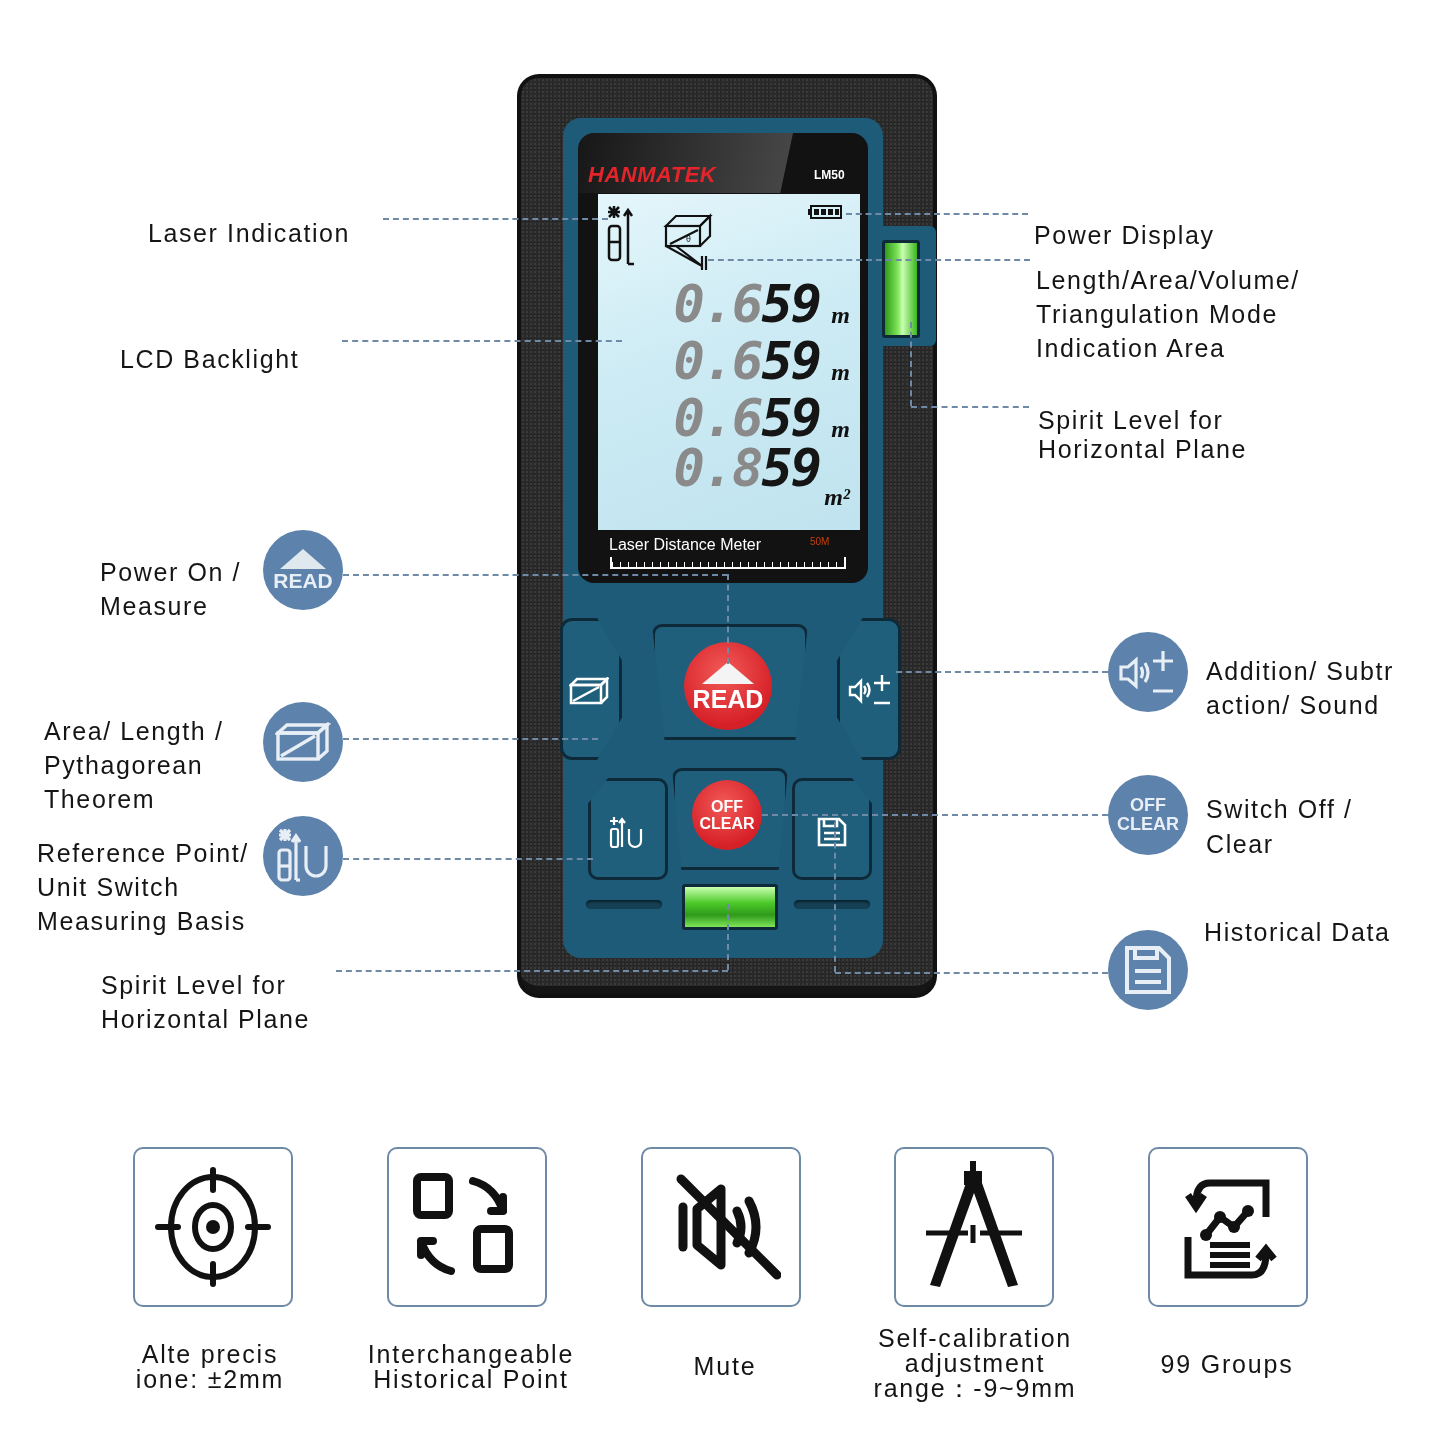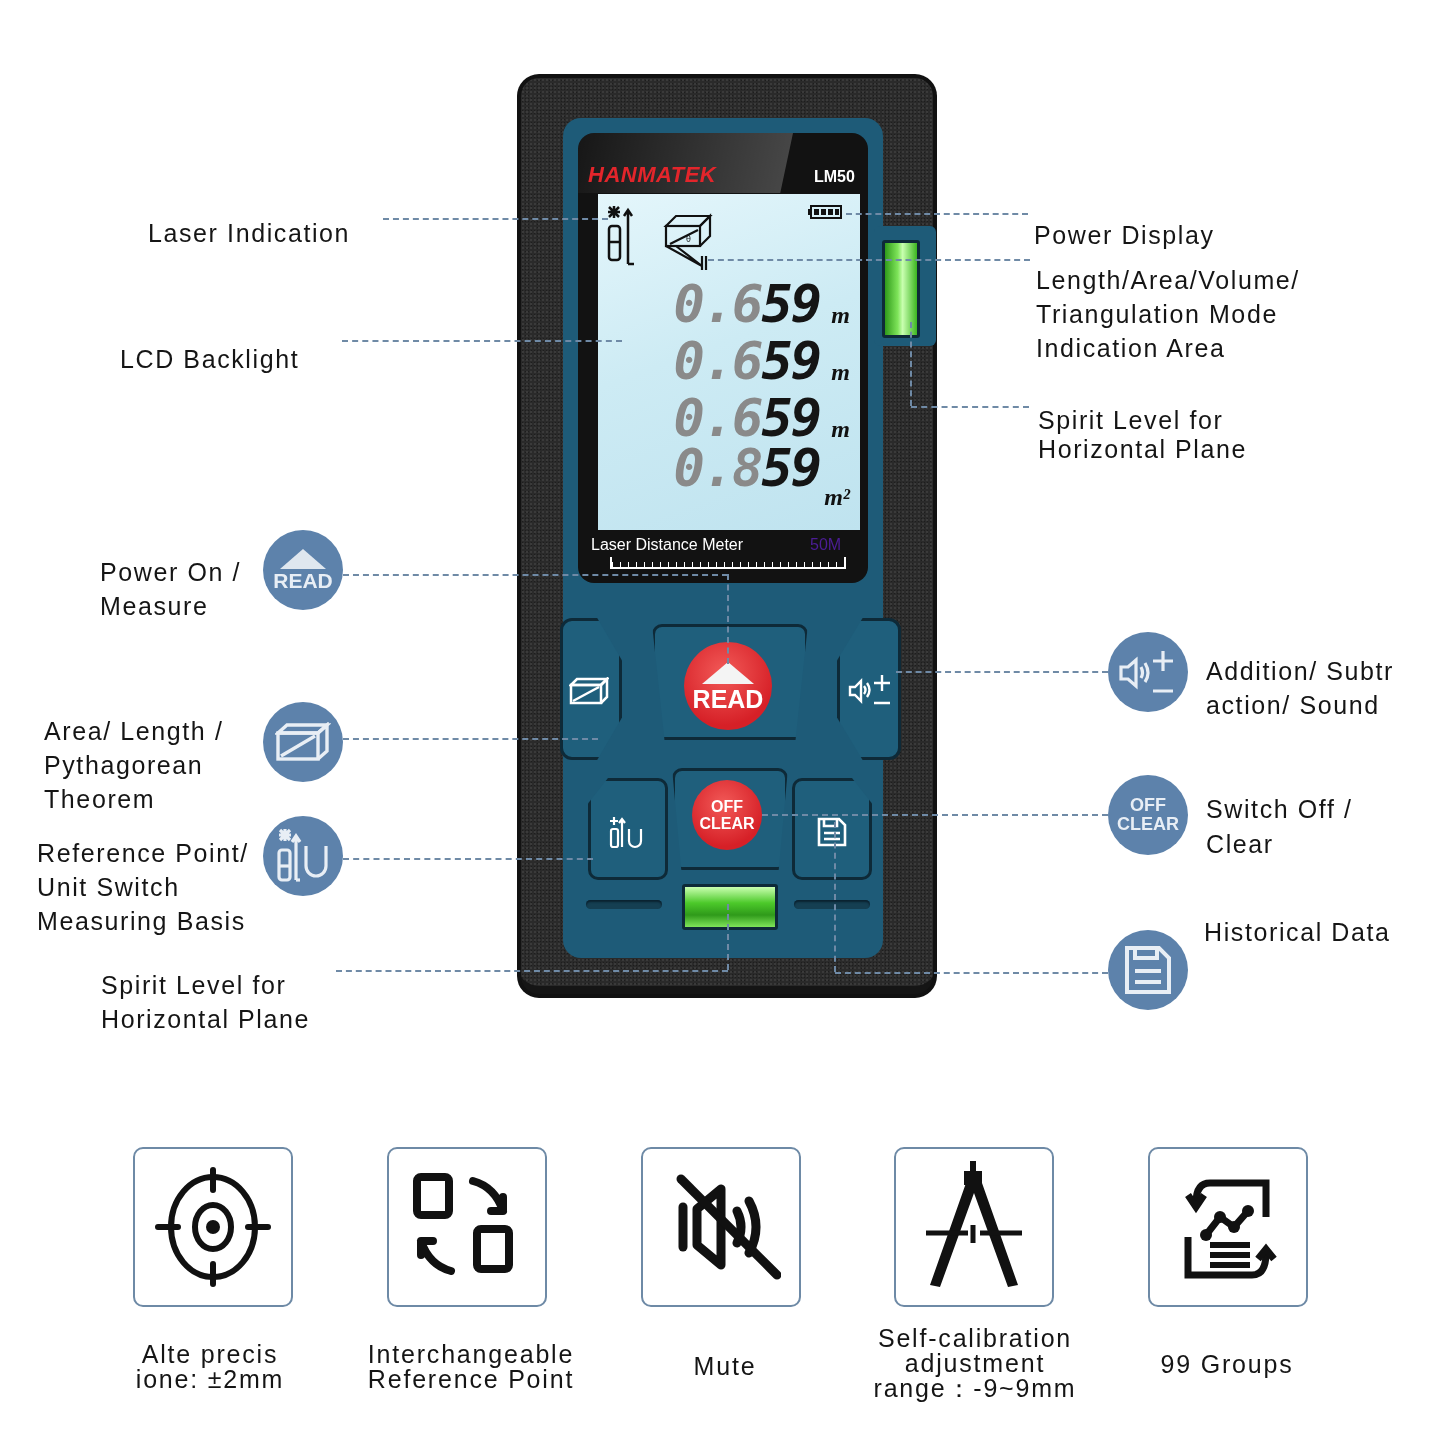--- a/index.html
+++ b/index.html
@@ -12,27 +12,27 @@
   .badge svg{display:block}
   .btxt{font-weight:bold;color:#e8eef5;text-align:center;line-height:19px;font-size:18px;}
   
   .device{position:absolute;left:517px;top:74px;width:420px;height:924px;border-radius:22px;background:#2a2a2a;
     background-image:radial-gradient(#3a3a3a 1px,transparent 1px),radial-gradient(#1d1d1d 1px,transparent 1px);background-size:4px 4px,3px 3px;background-position:0 0,1px 2px;
     box-shadow:inset 0 0 0 4px #111, inset 0 -12px 0 #151515;}
   .faceplate{position:absolute;left:563px;top:118px;width:320px;height:840px;background:#1e5b78;border-radius:18px;}
   .screen{position:absolute;left:578px;top:133px;width:290px;height:450px;background:#121212;border-radius:16px;overflow:hidden;}
   .screen-gloss{position:absolute;left:0;top:0;width:215px;height:60px;background:linear-gradient(90deg,rgba(255,255,255,0.02),rgba(255,255,255,0.22));transform:skewX(-12deg);transform-origin:top left;}
   .brand{position:absolute;left:588px;top:162px;font-size:22px;font-weight:bold;font-style:italic;color:#e3252b;letter-spacing:0.5px;text-align:right;}
-  .model{position:absolute;left:814px;top:168px;font-size:16px;font-weight:bold;color:#fff;}
+  .model{position:absolute;left:814px;top:168px;font-size:12px;font-weight:bold;color:#fff;}
   .lcd{position:absolute;left:598px;top:194px;width:262px;height:336px;background:linear-gradient(160deg,#e4f6fb 0%,#cdebf4 45%,#bfe3ef 100%);}
   .lcd-line{position:absolute;right:40px;font-family:"DejaVu Sans Mono",monospace;font-style:italic;font-weight:bold;color:#151515;letter-spacing:-2px;}
   .lcd-line .dim{color:#8a8a8a;}
   .lcd-unit{position:absolute;right:10px;font-family:"Liberation Serif",serif;font-style:italic;font-weight:bold;font-size:24px;color:#111;}
-  .meter-caption{position:absolute;left:591px;top:536px;font-size:16px;color:#fff;}
-  .meter-range{position:absolute;left:810px;top:536px;font-size:16px;color:#4c1d95;}
+  .meter-caption{position:absolute;left:609px;top:536px;font-size:16px;color:#fff;}
+  .meter-range{position:absolute;left:810px;top:536px;font-size:10px;color:#c2410c;}
   .ruler{position:absolute;left:610px;top:557px;width:232px;height:10px;border-left:2px solid #fff;border-right:2px solid #fff;border-bottom:2px solid #fff;
     background-image:repeating-linear-gradient(90deg,#fff 0 1px,transparent 1px 8px);background-size:100% 5px;background-repeat:no-repeat;background-position:0 100%;}
   .hex-btn{position:absolute;background:#1f5f7c;border:3px solid #0e2a38;}
   .red-btn{position:absolute;border-radius:50%;background:radial-gradient(circle at 45% 35%,#f25a58,#d62027 70%);color:#fff;font-weight:bold;text-align:center;display:flex;flex-direction:column;align-items:center;justify-content:center;}
   .vial{position:absolute;background:linear-gradient(180deg,#c9ffb0,#4cc92a 40%,#2f9a1a 70%,#7fe45a);border:3px solid #0e2a38;border-radius:3px;}
   .slot{position:absolute;height:9px;border-radius:6px;background:#153f52;box-shadow:inset 0 2px 2px #0a2230;}
   .feature-box{position:absolute;width:156px;height:156px;border:2.5px solid #6e8aa6;border-radius:10px;background:#fff;display:flex;align-items:center;justify-content:center;}
   .feature-cap{position:absolute;text-align:center;font-size:25px;letter-spacing:1.8px;line-height:25px;color:#151515;white-space:pre-line;}
 </style>
 </head>
@@ -271,21 +271,21 @@
   <svg width="120" height="120" viewBox="0 0 120 120">
       <g stroke="#111" stroke-width="8" fill="none" stroke-linecap="round" stroke-linejoin="round">
         <rect x="10" y="10" width="32" height="38" rx="4"></rect>
         <rect x="70" y="62" width="32" height="40" rx="4"></rect>
         <path d="M66 14q22 6 30 30M96 30v14h-12"></path>
         <path d="M44 104q-22-6-30-30M14 88V74h12"></path>
       </g>
     </svg>
 </div>
 <div class="feature-cap" style="left:346px;top:1342px;width:250px;">Interchangeable
-Reference Point</div>
+Historical Point</div>
 
 <div class="feature-box" style="left:641px;top:1147px;">
   <svg width="120" height="120" viewBox="0 0 120 120">
       <g stroke="#111" stroke-width="9" fill="none" stroke-linecap="round" stroke-linejoin="round">
         <path d="M22 40v40"></path>
         <path d="M36 42l24-20v76l-24-20z"></path>
         <path d="M76 44q8 16 0 32M88 34q14 26 0 52"></path>
       </g>
       <path d="M20 12l96 96" stroke="#111" stroke-width="9" stroke-linecap="round"></path>
     </svg>

